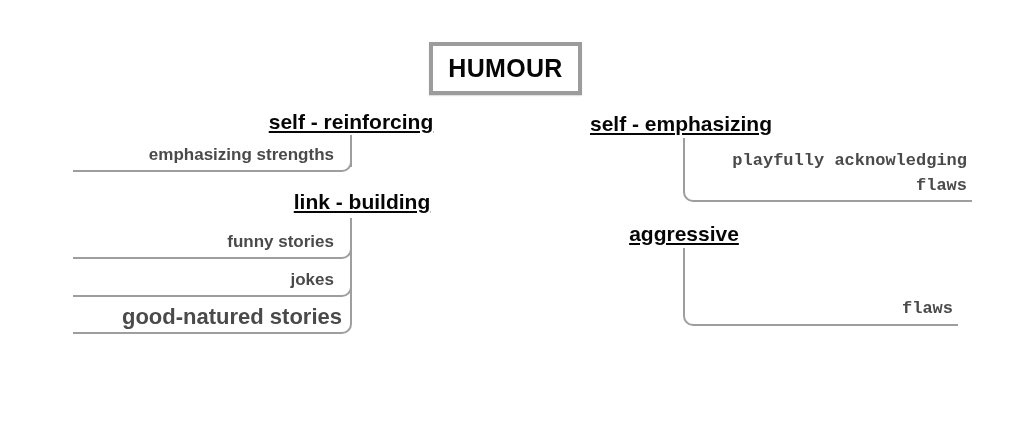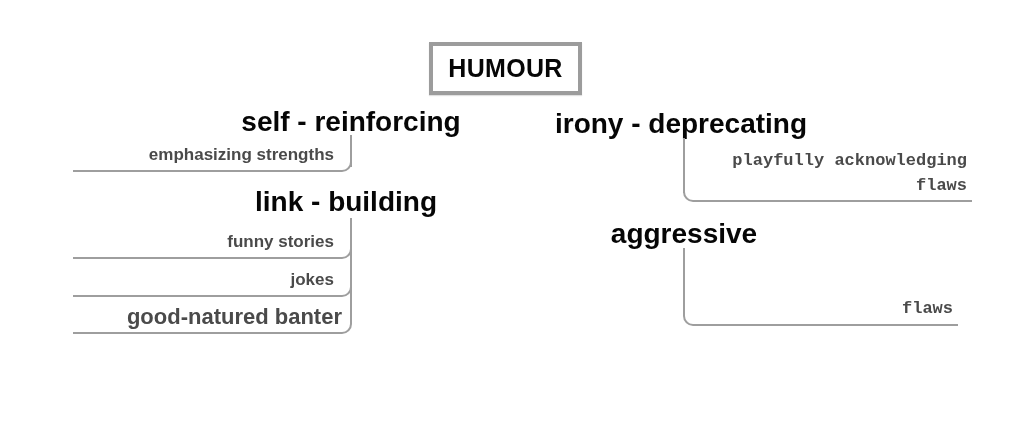--- a/index.html
+++ b/index.html
@@ -38,27 +38,28 @@
   }
   .root-node span {
     font-size: 25px;
     color: var(--label-text);
     letter-spacing: 0.3px;
   }
   
   .branch-label {
     position: absolute;
     transform: translateX(-50%);
-    font-size: 28px;
+    font-size: 21px;
     color: var(--label-text);
     white-space: nowrap;
     line-height: 24px;
+    text-decoration: underline;
   }
   #lbl-0 { left: 351px; top: 110px; }
-  #lbl-1 { left: 346px; top: 190px; }
+  #lbl-1 { left: 362px; top: 190px; }
   #lbl-2 { left: 681px; top: 112px; }
   #lbl-3 { left: 684px; top: 222px; }
   
   .vline {
     position: absolute;
     width: 0;
     border-left: 2px solid var(--line);
   }
   #vl-0 { left: 350px; top: 135px; height: 32px; }
   #vl-1 { left: 350px; top: 218px; height: 106px; }
@@ -121,24 +122,24 @@
 
   <div class="branch-label" id="lbl-1">link - building</div>
   <div class="vline" id="vl-1"></div>
   <div class="leaf leaf-left" id="leaf-1-0">
     <span class="leaf-text">funny stories</span>
   </div>
   <div class="leaf leaf-left" id="leaf-1-1">
     <span class="leaf-text">jokes</span>
   </div>
   <div class="leaf leaf-left" id="leaf-1-2">
-    <span class="leaf-text">good-natured banter</span>
+    <span class="leaf-text">good-natured stories</span>
   </div>
 
-  <div class="branch-label" id="lbl-2">irony - deprecating</div>
+  <div class="branch-label" id="lbl-2">self - emphasizing</div>
   <div class="vline" id="vl-2"></div>
   <div class="leaf leaf-right" id="leaf-2-0">
     <span class="leaf-text">playfully acknowledging flaws</span>
   </div>
 
   <div class="branch-label" id="lbl-3">aggressive</div>
   <div class="vline" id="vl-3"></div>
   <div class="leaf leaf-right" id="leaf-3-1">
     <span class="leaf-text">flaws</span>
   </div>

